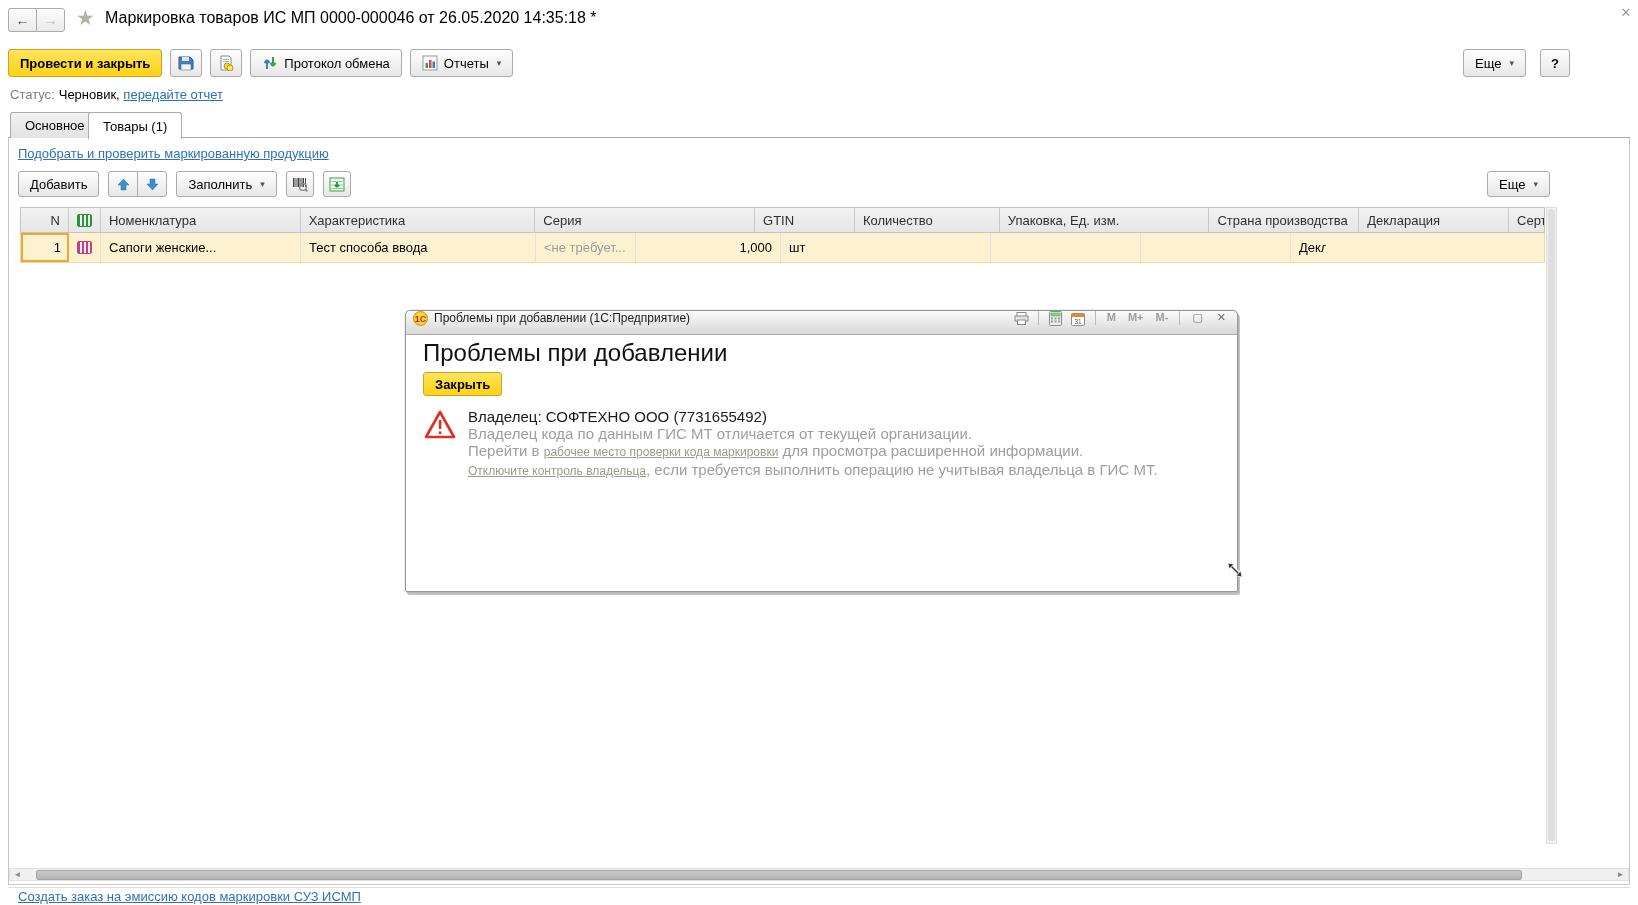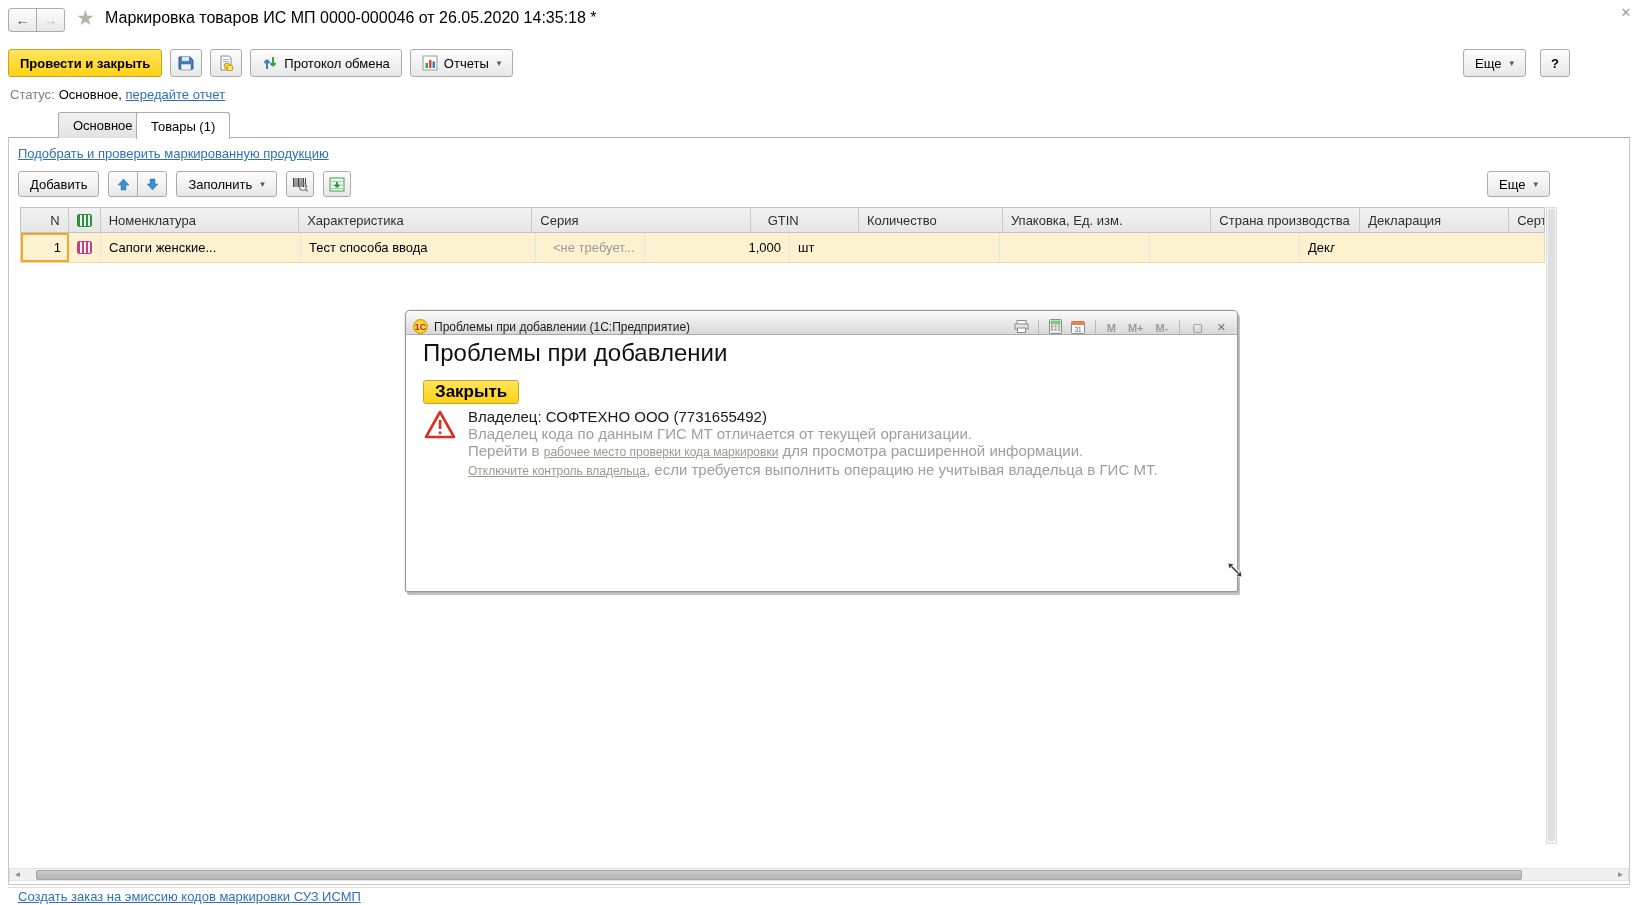--- a/index.html
+++ b/index.html
@@ -38,21 +38,21 @@
   
   .statusline { left:10px; top:87px; font-size:13px; }
   .statusline .lbl { color:#7E7E7E; }
   .statusline .val { color:#000; margin-left:4px; }
   a.lnk { color:#2E71B8; text-decoration:underline; cursor:pointer; }
   .graylnk { color:#9B9B8F; text-decoration:underline; cursor:pointer; font-size:12px; }
 
   
   .tab {
     position:absolute; top:112px; height:26px; padding:0 14px; display:flex; align-items:center;
-    border:1px solid #ACACAC; border-bottom:none; border-radius:3px 3px 0 0; font-size:13px; z-index:3;margin-left:48px;
+    border:1px solid #ACACAC; border-bottom:none; border-radius:3px 3px 0 0; font-size:13px; z-index:3;
   }
   .tab.inactive { background:linear-gradient(#F2F2F2,#E2E2E2); }
   .tab.active { background:#fff; height:27px; z-index:4; }
   .panel-top { left:8px; top:137px; width:1622px; height:1px; background:#ACACAC; z-index:2; }
   .panel-left { left:8px; top:137px; width:1px; height:747px; background:#C6C6C6; }
   .panel-right { left:1629px; top:137px; width:1px; height:747px; background:#C6C6C6; }
   .panel-bottom1 { left:8px; top:884px; width:1622px; height:1px; background:#C9C9C9; }
   .panel-bottom2 { left:8px; top:887px; width:1622px; height:1px; background:#DDDDDD; }
 
   .picklink { left:18px; top:146px; font-size:13px; }
@@ -70,21 +70,21 @@
   .grid-head { display:flex; height:26px; background:linear-gradient(#F2F2F2,#E6E6E6);
     border:1px solid #C3C3C3; }
   .grid-head .c { border-right:1px solid #C9C9C9; display:flex; align-items:center;
     padding:0 8px; color:#2F2F2F; overflow:hidden; white-space:nowrap; }
   .grid-row { display:flex; height:30px; background:#FDF2CF; border:1px solid #E6DAB2; border-top:none; }
   .grid-row .c { border-right:1px solid #E3E3E3; display:flex; align-items:center;
     padding:0 8px; overflow:hidden; white-space:nowrap; }
   .c.n { width:48px; justify-content:flex-end; }
   .c.ic { width:32px; justify-content:center; }
   .c.nom { width:200px; } .c.har { width:235px; } .c.ser { width:220px; }
-  .c.gt { width:100px;margin-left:9px; } .c.qty { width:145px; } .c.pak { width:210px; }
+  .c.gt { width:100px; } .c.qty { width:145px; } .c.pak { width:210px; }
   .c.ctr { width:150px; } .c.dec { width:150px; } .c.crt { width:35px; border-right:none; }
   .grid-row .c.qty { justify-content:flex-end; }
   .grid-row .c.cur { border:2px solid #EFA633; padding:0 6px; }
   .muted { color:#9B9B9B; }
   .chip { width:17px; height:13px; border-radius:2px; }
   .chip.green { border:1px solid #2F8F3C;
     background:repeating-linear-gradient(90deg,#2F8F3C 0 2px,#EFFFEF 2px 4px); }
   .chip.pink { border:1px solid #C2417E;
     background:repeating-linear-gradient(90deg,#C2417E 0 2px,#FFEFF7 2px 4px); }
 
@@ -98,32 +98,32 @@
     background:linear-gradient(#C9C9C9,#B5B5B5); border:1px solid #A5A5A5; border-radius:2px; }
 
   .footerlink { left:18px; top:889px; font-size:13px; }
 
   
   .dialog { left:405px; top:310px; width:833px; height:282px; background:#fff;
     border:1px solid #979797; border-radius:5px 5px 2px 2px;
     box-shadow:2px 3px 0 rgba(120,120,120,.45), 0 0 0 1px rgba(200,200,200,.35); z-index:10; }
   .dlg-titlebar { height:24px; background:linear-gradient(#FBFBFB,#D8D8D8);
     border-bottom:1px solid #ABABAB; border-radius:5px 5px 0 0;
-    display:flex; align-items:flex-end; padding:0 7px; gap:6px; }
+    display:flex; align-items:flex-start; padding:0 7px; gap:6px; }
   .dlg-title { font-size:12px; color:#1C1C1C; flex:0 0 auto; }
   .dlg-sp { flex:1; }
   .onec-logo { width:15px; height:15px; border-radius:50%;
     background:radial-gradient(#FFE873,#F8C200); border:1px solid #C79A00;
     color:#D21E1E; font-size:9px; font-weight:bold; display:flex; align-items:center; justify-content:center; }
   .tb-ico { width:17px; height:15px; display:flex; align-items:center; justify-content:center; }
   .tb-sep { width:1px; height:14px; background:#B9B9B9; margin:0 2px; }
   .mem { font-size:11px; font-weight:bold; color:#9C9C9C; padding:0 3px; }
   .dlg-winbtn { font-size:11px; color:#6E6E6E; padding:0 4px; }
   .dlg-heading { position:absolute; left:17px; top:28px; font-size:24px; color:#111; }
-  .dlg-close { position:absolute; left:17px; top:69px; height:24px; font-size:17px; }
+  .dlg-close { position:absolute; left:17px; top:61px; height:24px; font-size:13px; }
   .warn { position:absolute; left:18px; top:99px; }
   .dlg-msg { position:absolute; left:62px; top:97px; width:690px; font-size:15px; line-height:17px; color:#1A1A1A; }
   .dlg-msg .gray { color:#9E9E9E; }
   .dlg-msg a.code { font-size:12px; }
   .resize-cursor { left:1226px; top:561px; z-index:11; }
 </style>
 </head>
 <body>
 
 <div class="app">
@@ -178,21 +178,21 @@
   </div>
   <div class="abs btn" style="left:1463px; top:49px;">
     <span>Еще</span>
     <span class="caret">▾</span>
   </div>
   <div class="abs btn" style="left:1540px; top:49px; width:30px; justify-content:center; padding:0; font-weight:bold;">
     <span>?</span>
   </div>
 
   <div class="abs statusline">
-    <span class="lbl">Статус:</span><span class="val">Основное,</span>
+    <span class="lbl">Статус:</span><span class="val">Черновик,</span>
     <a class="lnk">передайте отчет</a>
   </div>
 
   <div class="tab inactive" style="left:10px;">
       <span>Основное</span>
     </div>
   <div class="tab active" style="left:88px;align-items:center;">
       <span>Товары (1)</span>
     </div>
   <div class="abs panel-top"></div>

